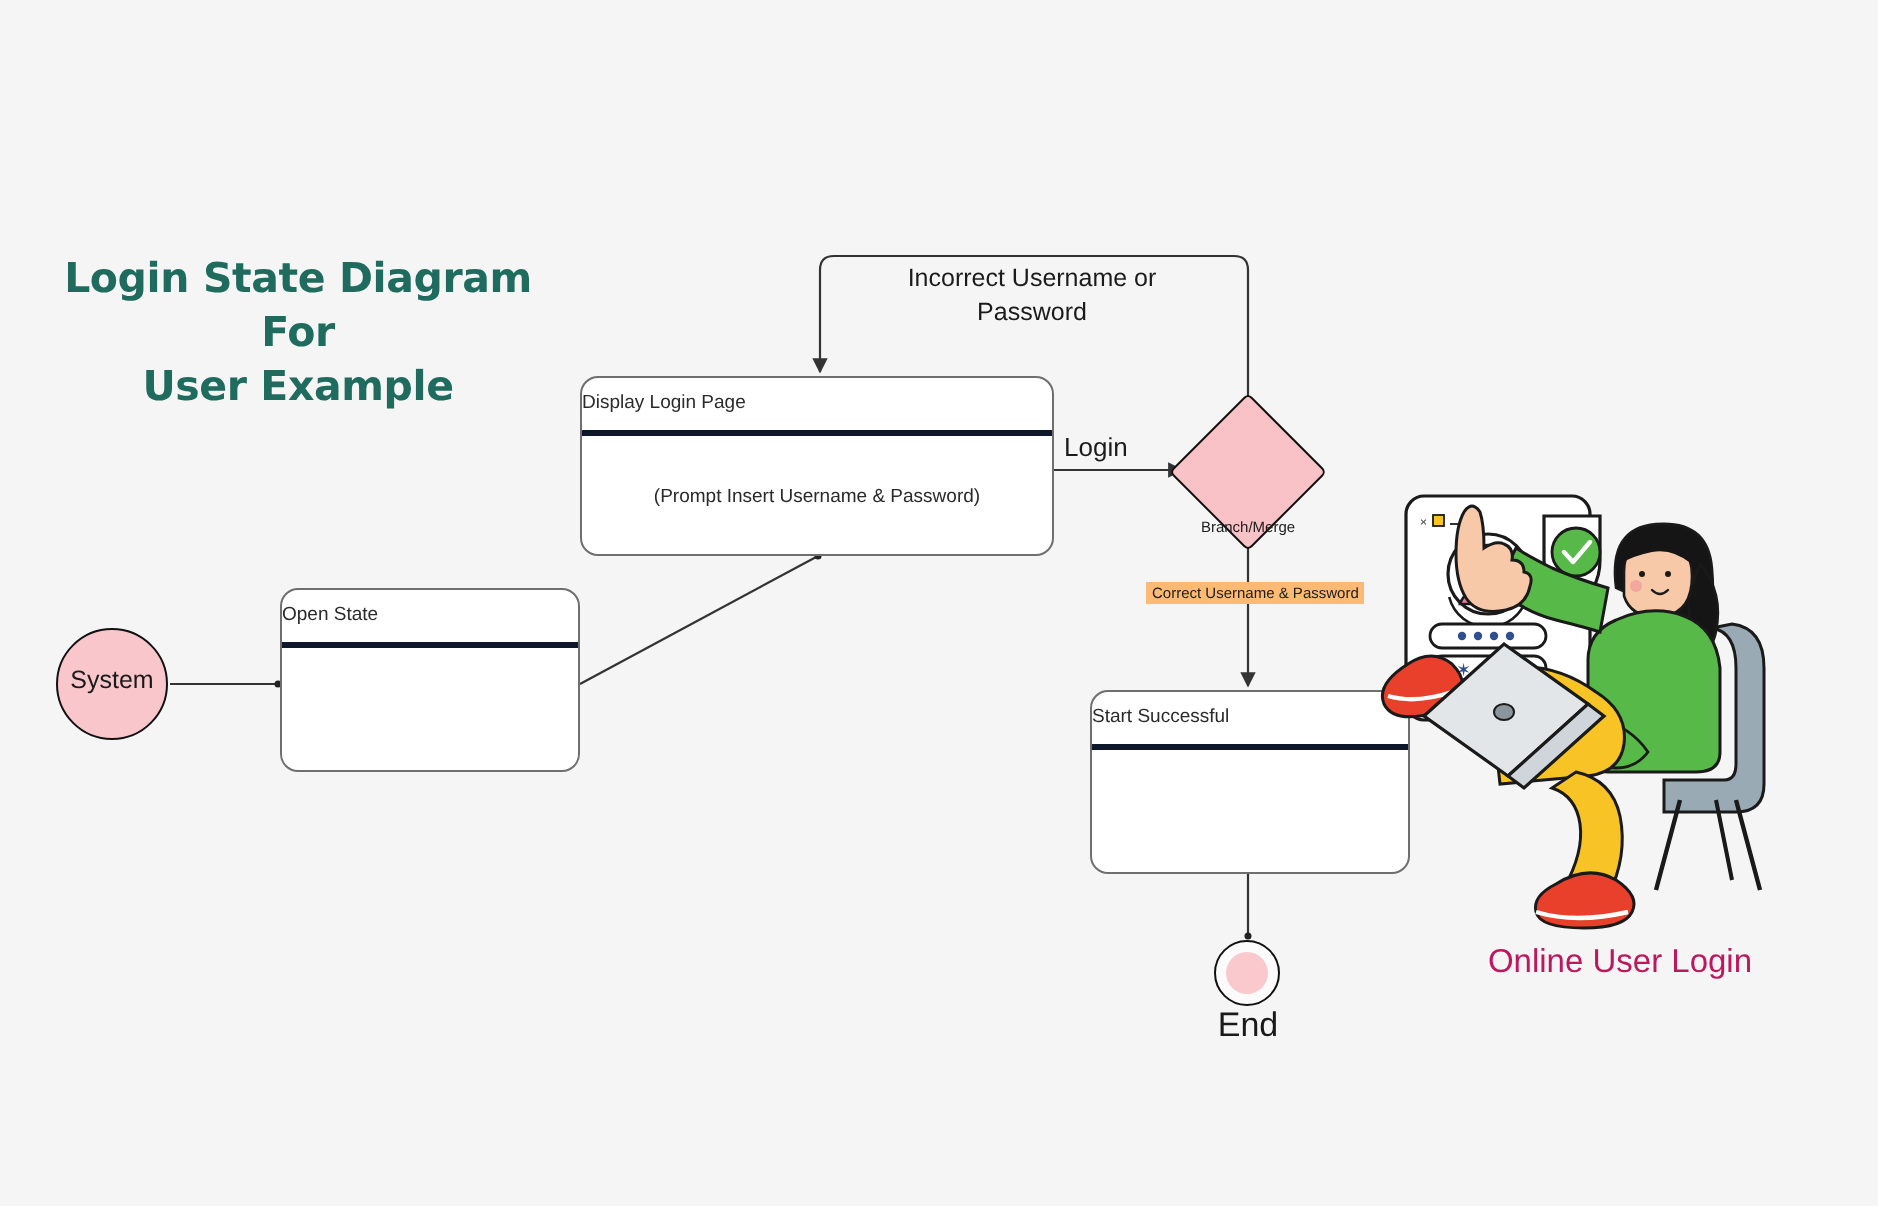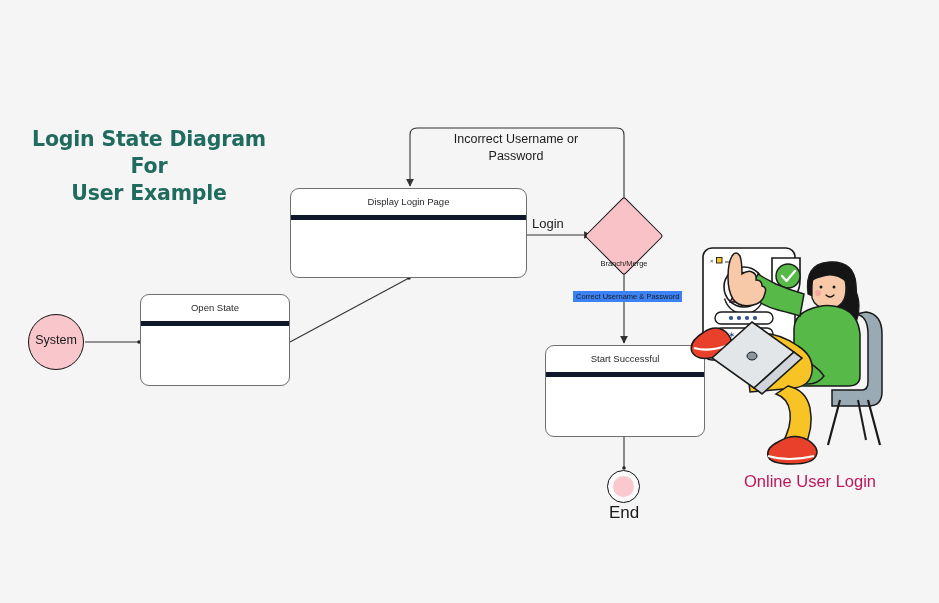--- a/index.html
+++ b/index.html
@@ -86,24 +86,23 @@
   .state-box {
     position: absolute;
     background: #ffffff;
     border: 1px solid #6f6f6f;
     border-radius: 9px;
     box-sizing: border-box;
   }
   .state-box .hdr {
     height: 26px;
     line-height: 26px;
-    text-align: center;
     font-size: 9.5px;
     color: #2a2a2a;
-    border-bottom: 5px solid #0f172a;
+    border-bottom: 3px solid #0f172a;
   }
   .state-box .body {
     display: flex;
     align-items: center;
     justify-content: center;
     text-align: center;
     font-size: 9.5px;
     color: #2a2a2a;
     height: calc(100% - 27px);
     padding: 0 8px;
@@ -145,21 +144,21 @@
     width: 172px;
     text-align: center;
     font-size: 12.5px;
     line-height: 17px;
     color: #1b1b1b;
   }
   #edge-label-correct {
     position: absolute;
     left: 573px; top: 291px;
     padding: 1px 3px;
-    background: #3b82f6;
+    background: #fdba74;
     font-size: 7.5px;
     color: #1c1c1c;
     white-space: nowrap;
   }
   
   #illustration-caption {
     position: absolute;
     left: 700px; top: 472px;
     width: 220px;
     text-align: center;
@@ -208,20 +207,21 @@
   <div id="start-circle"></div>
   <div id="start-circle-label">System</div>
 
   <div class="state-box" id="node-open-system">
     <div class="hdr">Open State</div>
     <div class="body"></div>
   </div>
 
   <div class="state-box" id="node-display-login">
     <div class="hdr">Display Login Page</div>
+    <div class="body">(Prompt Insert Username &amp; Password)</div>
   </div>
 
   <div id="diamond"></div>
   <div id="diamond-label">Branch/Merge</div>
 
   <div class="state-box" id="node-login-success">
     <div class="hdr">Start Successful</div>
     <div class="body"></div>
   </div>
 

